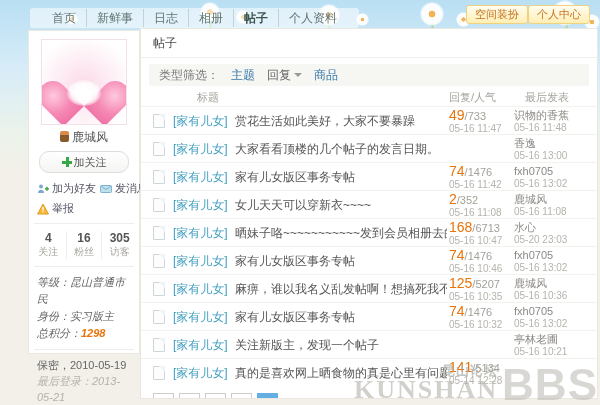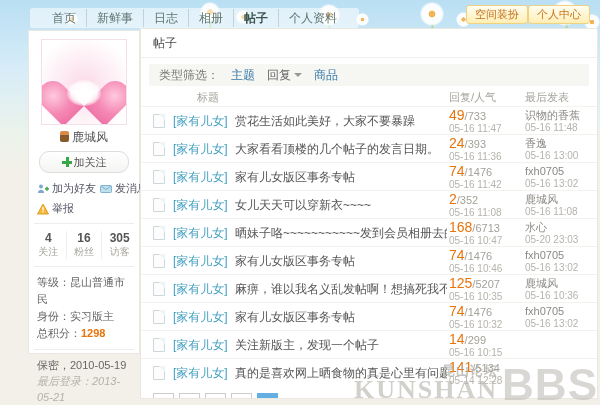--- a/index.html
+++ b/index.html
@@ -50,21 +50,21 @@
   .plus-icon::after{left:0;top:4px;width:10px;height:3px;}
   .side-links{display:flex;gap:4px;padding:8px 6px 0 8px;}
   .slink{display:flex;align-items:center;gap:3px;color:#556;cursor:pointer;white-space:nowrap;font-family:Liberation Serif, serif;}
   .report-row{padding:5px 6px 0 8px;}
   .sdiv{border-top:1px solid #eee;margin:7px 5px;}
   .stats{display:flex;text-align:center;padding:0 2px;}
   .stat{flex:1;border-left:1px solid #f0eee8;cursor:pointer;}
   .stat:first-child{border-left:none;}
   .stat b{display:block;color:#555;font-size:12px;}
   .stat span{color:#a6a49c;font-size:10px;}
-  .info{padding:0 8px;line-height:17px;color:#666;}
+  .info{padding:0 8px;line-height:17px;color:#666;font-style:italic;}
   .info .pts{color:#e8740c;font-weight:bold;}
   .dates{padding:0 8px;line-height:16px;color:#666;}
   .dates .dim{color:#b3b1aa;font-style:italic;}
   
   .panel{position:absolute;left:140px;top:28px;width:456px;height:369px;background:#fff;
     border:1px solid #e9e7e0;z-index:2;overflow:hidden;}
   .panel-title{padding:6px 12px 5px 12px;color:#4a4a4a;border-bottom:1px solid #f0efe9;}
   .filterbar{margin:6px 8px 4px 8px;background:#f6f6f3;border-radius:2px;height:22px;
     display:flex;align-items:center;gap:12px;padding:0 10px;}
   .filterbar .flabel{color:#777;}
@@ -81,21 +81,21 @@
     border:1px solid #ccd6dc;border-radius:1px;}
   .doc-icon::after{content:"";position:absolute;top:-1px;right:-1px;
     border:3px solid;border-color:#eef4f7 #eef4f7 transparent transparent;}
   .cat{position:absolute;left:32px;top:6px;color:#3f9fc0;cursor:pointer;white-space:nowrap;}
   .ptitle{position:absolute;left:94px;top:6px;width:212px;color:#555;cursor:pointer;
     white-space:nowrap;overflow:hidden;}
   .cell-mid{position:absolute;left:308px;top:3px;width:72px;line-height:11px;}
   .rep{color:#e8740c;font-size:14px;}
   .sep,.views{color:#a3a19a;font-size:11px;}
   .mdate{color:#b5b3ac;font-size:10px;margin-top:1px;}
-  .cell-last{position:absolute;left:384px;top:3px;width:70px;line-height:11px;}
+  .cell-last{position:absolute;left:373px;top:3px;width:70px;line-height:11px;}
   .luser{color:#8b8984;font-size:11px;white-space:nowrap;overflow:hidden;cursor:pointer;}
   .pager{display:flex;gap:5px;margin:7px 0 0 12px;}
   .pg{min-width:15px;height:15px;padding:0 2px;border:1px solid #ccc;background:#fff;color:#666;
     font-size:11px;display:flex;align-items:center;justify-content:center;cursor:pointer;}
   .pg.active{background:#63aee3;border-color:#63aee3;color:#fff;}
   
   .svgi{display:inline-block;vertical-align:-2px;}
   
   .wm{position:absolute;right:2px;bottom:2px;display:flex;align-items:flex-end;gap:4px;
     z-index:6;pointer-events:none;}
@@ -231,24 +231,20 @@
     </div>
     <div class="cell-last">
       <div class="luser">识物的香蕉</div>
       <div class="mdate">05-16 11:48</div>
     </div>
   </div>
       <div class="prow">
     <span class="doc-icon"></span>
     <span class="cat">[家有儿女]</span>
     <span class="ptitle">大家看看顶楼的几个帖子的发言日期。</span>
-    <div class="cell-mid">
-      <div><span class="rep">24</span><span class="sep">/</span><span class="views">393</span></div>
-      <div class="mdate">05-16 11:36</div>
-    </div>
     <div class="cell-last">
       <div class="luser">香逸</div>
       <div class="mdate">05-16 13:00</div>
     </div>
   </div>
       <div class="prow">
     <span class="doc-icon"></span>
     <span class="cat">[家有儿女]</span>
     <span class="ptitle">家有儿女版区事务专帖</span>
     <div class="cell-mid">
@@ -322,23 +318,23 @@
     </div>
     <div class="cell-last">
       <div class="luser">fxh0705</div>
       <div class="mdate">05-16 13:02</div>
     </div>
   </div>
       <div class="prow">
     <span class="doc-icon"></span>
     <span class="cat">[家有儿女]</span>
     <span class="ptitle">关注新版主，发现一个帖子</span>
-    <div class="cell-mid">
-      <div><span class="rep">14</span><span class="sep">/</span><span class="views">299</span></div>
-      <div class="mdate">05-16 10:15</div>
+    <div class="cell-last">
+      <div class="luser">亭林老圃</div>
+      <div class="mdate">05-16 10:21</div>
     </div>
   </div>
       <div class="prow">
     <span class="doc-icon"></span>
     <span class="cat">[家有儿女]</span>
     <span class="ptitle">真的是喜欢网上晒食物的真是心里有问题啊</span>
     <div class="cell-mid">
       <div><span class="rep">141</span><span class="sep">/</span><span class="views">5134</span></div>
       <div class="mdate">05-14 12:28</div>
     </div>

